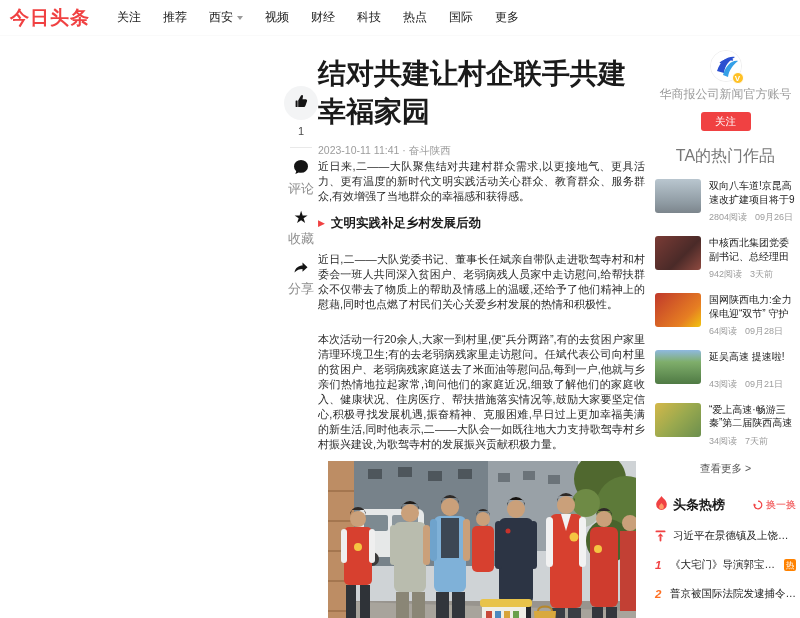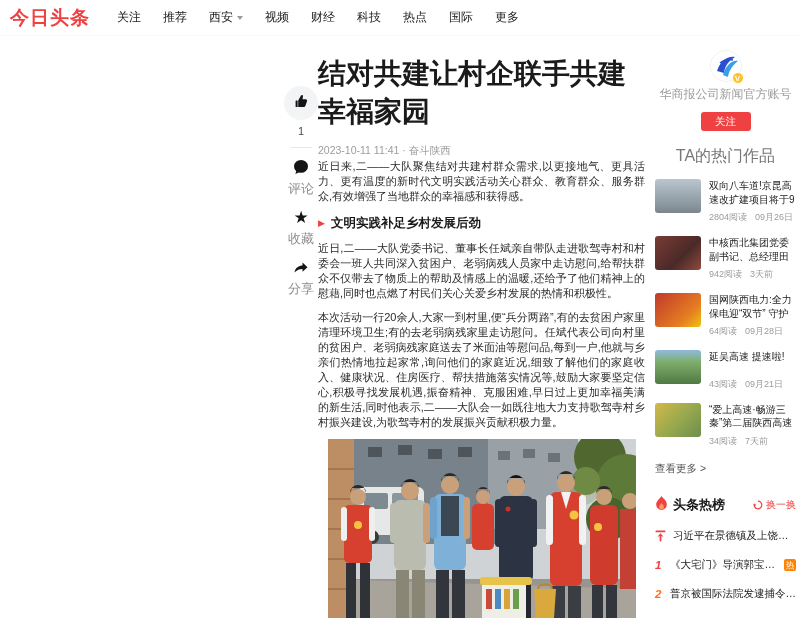--- a/index.html
+++ b/index.html
@@ -22,21 +22,21 @@
   .like-count { font-size:11px; color:#4a4a4a; margin-top:5px; }
   .ab-divider { width:22px; border-top:1px solid #e9e9e9; margin:10px auto 8px; }
   .ab-item { margin-top:10px; cursor:pointer; }
   .ab-item .glyph { display:block; height:20px; line-height:20px; color:#141414; font-size:17px; }
   .ab-label { display:block; font-size:13px; color:#8e8e8e; margin-top:2px; }
 
   
   .article { position:absolute; left:318px; top:55px; width:327px; }
   .article h1 { font-size:28px; line-height:1.35; font-weight:bold; color:#1a1a1a; }
   .meta { margin-top:13px; font-size:10.5px; color:#9c9c9c; }
-  .article p { margin-top:9px; font-size:11px; line-height:15px; text-align:justify; color:#2a2a2a; }
+  .article p { margin-top:20px; font-size:11px; line-height:15px; text-align:justify; color:#2a2a2a; }
   .article p:first-of-type { margin-top:1px; }
   .subheading { display:flex; align-items:center; margin-top:11px; font-size:12.5px; font-weight:bold; color:#1a1a1a; }
   .subheading .arrow { color:#f04142; font-size:9px; margin-right:6px; }
   .photo-wrap { margin:9px 0 0 10px; width:308px; height:210px; }
   .photo-wrap svg { display:block; }
 
   
   .sidebar { position:absolute; left:655px; top:50px; width:141px; }
   .author { text-align:center; }
   .avatar { position:relative; width:32px; height:32px; border-radius:50%; margin:0 auto;
@@ -55,21 +55,21 @@
   .thumb-1 { background:linear-gradient(180deg,#b9c6cf 0%,#8f9ba3 70%,#7c858c 100%); }
   .thumb-2 { background:linear-gradient(135deg,#7a3b35,#4a2a28 60%,#8f4a40); }
   .thumb-3 { background:linear-gradient(135deg,#c0392b,#e67e22 70%,#f1c40f); }
   .thumb-4 { background:linear-gradient(180deg,#8fb9e0 0%,#7fae6b 35%,#4f7a44 100%); }
   .thumb-5 { background:linear-gradient(135deg,#d4b84a,#9aa94e 50%,#6b8f4e); }
   .work-info { flex:1; min-width:0; }
   .work-title { font-size:10px; line-height:13.5px; color:#222; height:27px; overflow:hidden; }
   .work-title.single { height:auto; }
   .work-meta { font-size:9px; color:#9c9c9c; margin-top:5px; }
   .work-meta span + span { margin-left:8px; }
-  .more-link { margin-top:14px; text-align:left; font-size:10.5px; color:#555; cursor:pointer; }
+  .more-link { margin-top:14px; text-align:center; font-size:10.5px; color:#555; cursor:pointer; }
 
   .hot-board { margin-top:20px; }
   .hot-header { display:flex; align-items:center; }
   .hot-title { font-size:13px; font-weight:bold; color:#1a1a1a; margin-left:5px; }
   .refresh { margin-left:auto; display:flex; align-items:center; color:#f04142; font-size:10px; cursor:pointer; }
   .refresh svg { margin-right:3px; }
   .pinned { display:flex; align-items:center; margin-top:14px; font-size:10.5px; color:#222; cursor:pointer; }
   .pinned svg { margin-right:7px; flex:none; }
   .hot-item { display:flex; align-items:center; margin-top:15px; font-size:10.5px; color:#222; cursor:pointer; }
   .rank { width:15px; flex:none; font-size:11.5px; font-weight:bold; font-style:italic; }

